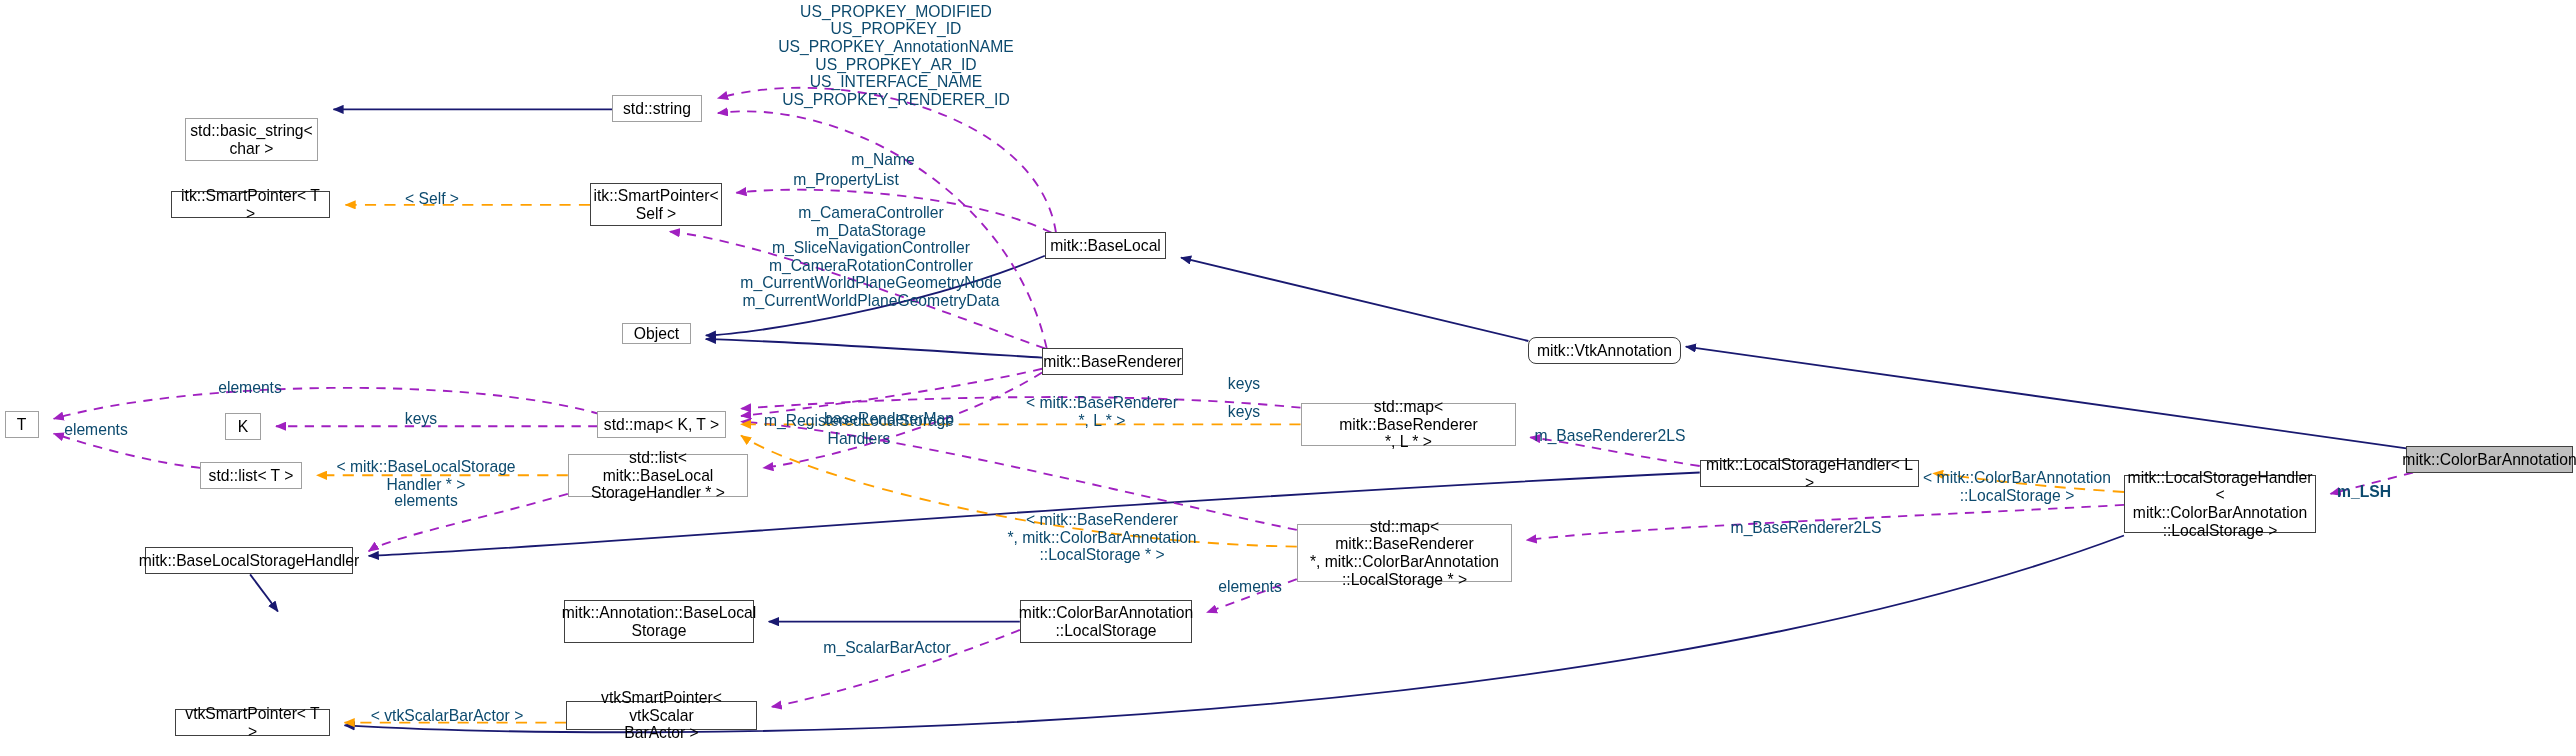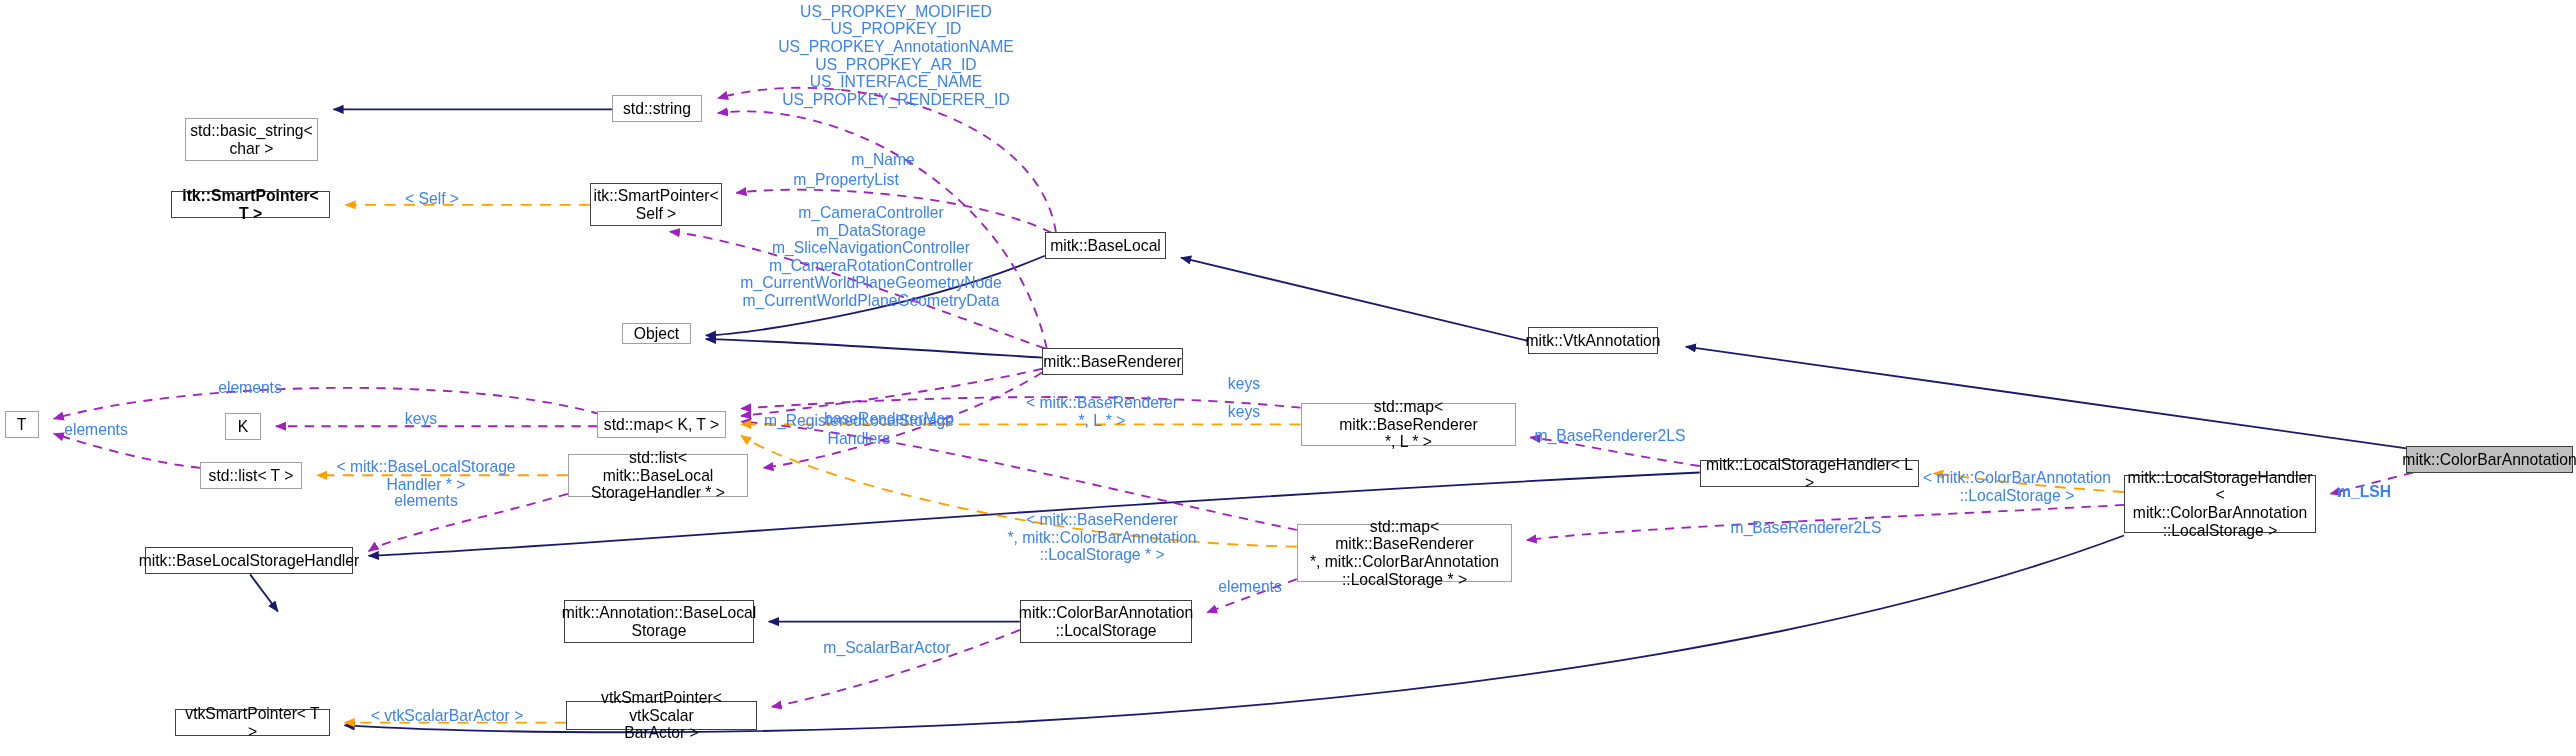--- a/index.html
+++ b/index.html
@@ -45,21 +45,21 @@
     border: 1.9px solid #404040;
   }
   .node.current {
     border: 1.9px solid #404040;
     background: #bfbfbf;
   }
   .edge-label {
     position: absolute;
     font-size: 15.7px;
     line-height: 1.14;
-    color: #3b82f6;
+    color: #0c4a6e;
     text-align: center;
     white-space: pre-line;
     background: transparent;
     transform: translateX(-50%);
   }
   .edge-label.multiline {
     line-height: 1.12;
   }
 </style>
 </head>
@@ -152,32 +152,32 @@
 
       <path d="M611,780 L372,780"></path>
     </g>
   </svg>
 
   <div class="node plain" style="left:185px;top:90px;width:133px;height:43px;margin-top:28px;">std::basic_string&lt;
 char &gt;</div>
 
   <div class="node plain" style="left:612px;top:95px;width:90px;height:27px;">std::string</div>
 
-  <div class="node strong" style="left:171px;top:191px;width:159px;height:27px;font-weight:bold;">itk::SmartPointer&lt; T &gt;</div>
+  <div class="node strong" style="left:171px;top:191px;width:159px;height:27px;">itk::SmartPointer&lt; T &gt;</div>
 
   <div class="node strong" style="left:590px;top:183px;width:132px;height:43px;">itk::SmartPointer&lt;
 Self &gt;</div>
 
   <div class="node strong" style="left:1045px;top:232px;width:121px;height:27px;">mitk::BaseLocal</div>
 
   <div class="node plain" style="left:622px;top:323px;width:69px;height:21px;">Object</div>
 
   <div class="node strong" style="left:1042px;top:348px;width:141px;height:27px;">mitk::BaseRenderer</div>
 
-  <div class="node strong" style="left:1528px;top:327px;width:130px;height:27px;">mitk::VtkAnnotation</div>
+  <div class="node strong" style="left:1528px;top:337px;width:153px;height:27px;border-radius:8px;">mitk::VtkAnnotation</div>
 
   <div class="node plain" style="left:4.6px;top:411px;width:34px;height:27px;">T</div>
 
   <div class="node plain" style="left:225px;top:413px;width:36px;height:27px;">K</div>
 
   <div class="node plain" style="left:597px;top:411px;width:129px;height:27px;">std::map&lt; K, T &gt;</div>
 
   <div class="node plain" style="left:1301px;top:403px;width:215px;height:43px;">std::map&lt; mitk::BaseRenderer
 *, L * &gt;</div>
 

